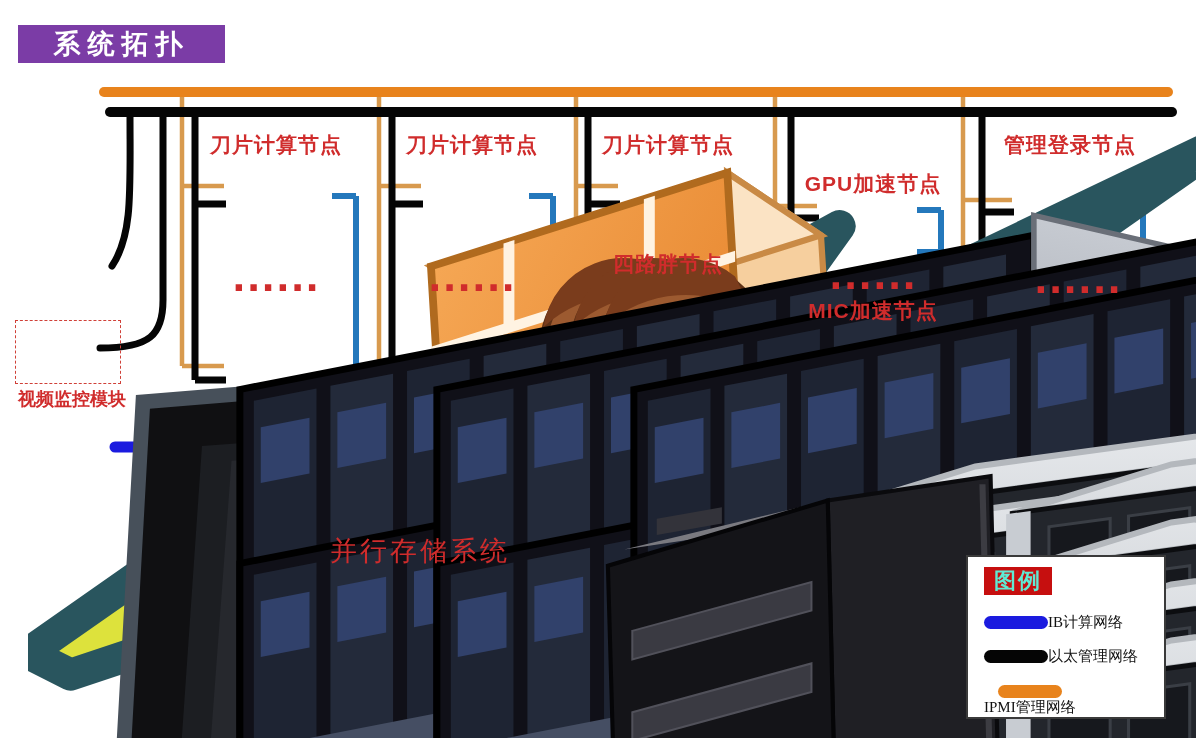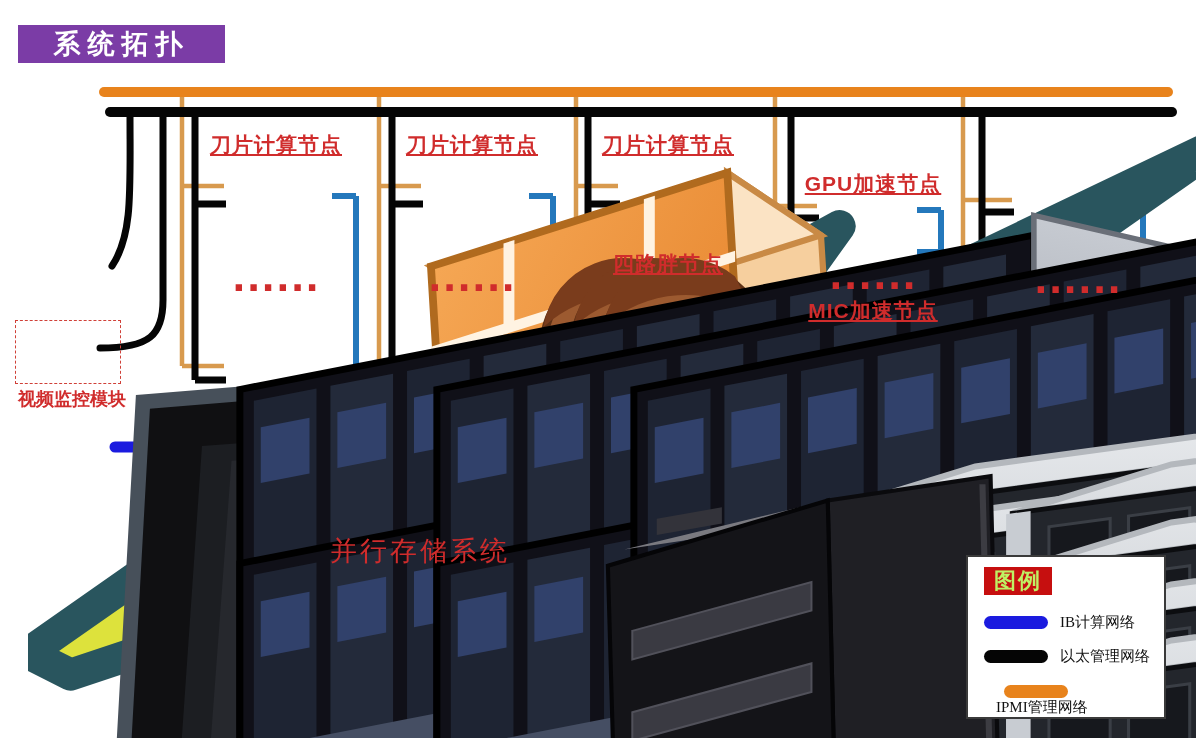--- a/index.html
+++ b/index.html
@@ -25,41 +25,41 @@
   .w-storage{stroke:var(--storage_drop);stroke-width:5.5;}
   .w-curve{stroke:var(--eth_bus);stroke-width:7;stroke-linecap:round;fill:none;}
 
   
   .title-badge{position:absolute;left:18px;top:25px;width:207px;height:38px;
     background:var(--title_purple);color:#ffffff;font:bold 27px/38px "Liberation Serif",serif;
     text-align:center;letter-spacing:7px;}
 
   
   .col-label,.sub-label{position:absolute;transform:translateX(-50%);white-space:nowrap;
-    color:var(--label_red);font-weight:800;font-size:21px;letter-spacing:1px;text-decoration:underline;}
+    color:var(--label_red);font-weight:800;font-size:21px;letter-spacing:1px;}
   .dots{position:absolute;transform:translateX(-50%);color:var(--label_red);
     font:900 36px "DejaVu Sans",sans-serif;letter-spacing:1px;line-height:14px;height:16px;}
   .storage-label{position:absolute;left:330px;top:533px;color:var(--label_red);
     font-weight:400;font-size:27px;letter-spacing:3px;white-space:nowrap;}
   .video-label{position:absolute;left:8px;top:387px;width:118px;text-align:right;
     color:var(--label_red);font-weight:800;font-size:18px;white-space:nowrap;}
 
   
   .video-box{position:absolute;left:15px;top:320px;width:104px;height:62px;
     border:1.5px dashed var(--dashed_box_red);}
 
   
   .legend{position:absolute;left:966px;top:555px;width:196px;height:160px;
     background:#ffffff;border:2px solid #3a3a3a;}
   .legend-title{position:absolute;left:16px;top:10px;background:var(--legend_red);
-    color:#bef264;font-weight:bold;font-size:22px;line-height:28px;padding:0 10px;
+    color:#5eead4;font-weight:bold;font-size:22px;line-height:28px;padding:0 10px;
     letter-spacing:2px;text-align:center;}
   .lg-row{position:absolute;left:16px;display:flex;align-items:center;}
   .lg-swatch{width:64px;height:13px;border-radius:7px;flex:0 0 auto;}
-  .lg-label{margin-left:12px;font-family:"Liberation Serif",serif;font-size:15px;
+  .lg-label{font-family:"Liberation Serif",serif;font-size:15px;
     color:#111;white-space:nowrap;}
 </style>
 </head>
 <body>
 
 <div id="stage">
 
   <svg id="wires" width="1196" height="738" viewBox="0 0 1196 738">
 
     <g>
@@ -307,20 +307,21 @@
 
     <use href="#sym-tower" transform="translate(212,468) scale(0.982)"></use>
   </svg>
 
   <div class="title-badge">系统拓扑</div>
 
   <div class="col-label" style="left:276px;top:131px;">刀片计算节点</div>
   <div class="col-label" style="left:472px;top:131px;">刀片计算节点</div>
   <div class="col-label" style="left:668px;top:131px;">刀片计算节点</div>
   <div class="col-label" style="left:873px;top:131px;margin-top:39px;">GPU加速节点</div>
+  <div class="col-label" style="left:1070px;top:131px;">管理登录节点</div>
 
   <div class="sub-label" style="left:668px;top:250px;">四路胖节点</div>
   <div class="sub-label" style="left:873px;top:297px;text-align:right;">MIC加速节点</div>
 
   <div class="dots" style="left:276px;top:272px;">......</div>
   <div class="dots" style="left:472px;top:272px;">......</div>
   <div class="dots" style="left:873px;top:270px;">......</div>
   <div class="dots" style="left:1078px;top:274px;">......</div>
 
   <div class="video-box"></div>

